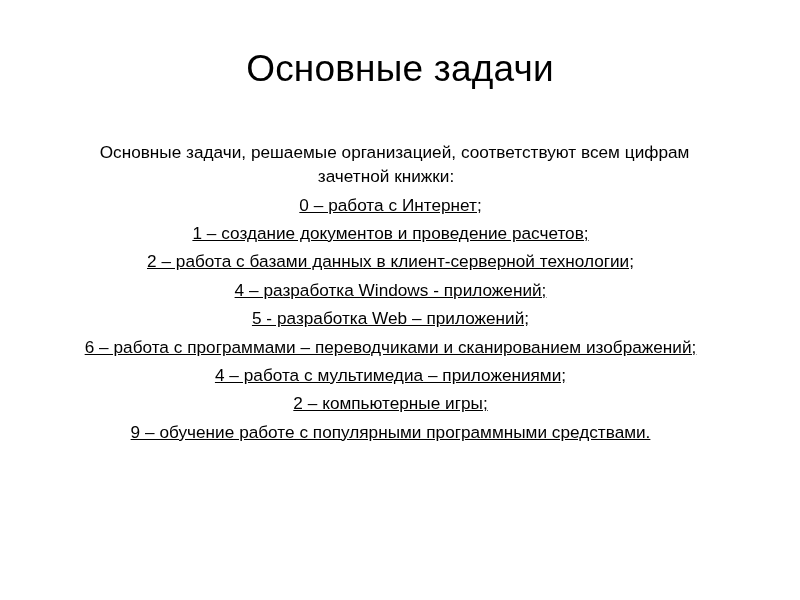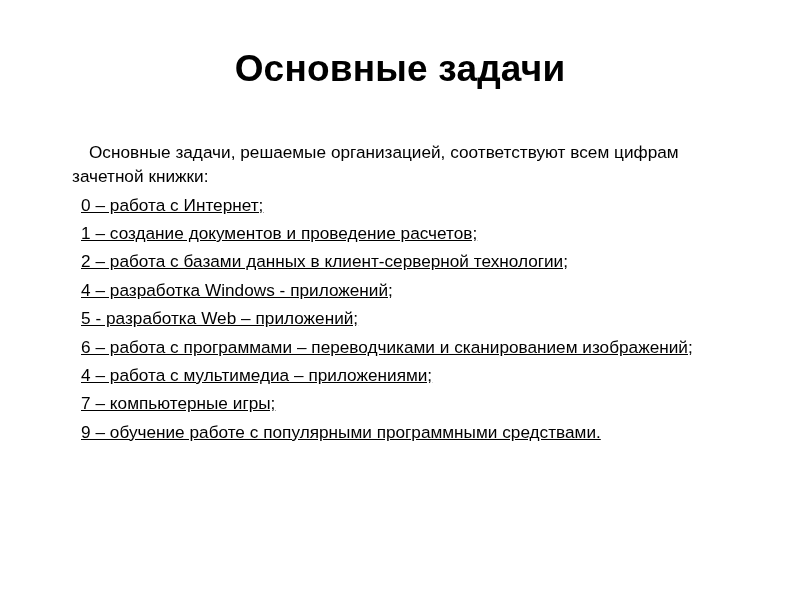--- a/index.html
+++ b/index.html
@@ -25,40 +25,40 @@
   }
 
   .slide-title {
     position: absolute;
     left: 0;
     top: 46px;
     width: 800px;
     text-align: center;
     font-size: 37px;
     line-height: 46px;
-    font-weight: 700;
+    font-weight: 400;
     color: #000000;
     letter-spacing: 0.2px;
     white-space: nowrap;
   }
 
   .slide-body {
     position: absolute;
     left: 72px;
     top: 140px;
     width: 628px;
   }
 
   .body-para {
     margin: 0;
     font-size: 17.2px;
     line-height: 24.2px;
     text-indent: 17px;
     color: #000000;
-    text-align: left;
+    text-align: center;
     word-spacing: 0.1px;
   }
 
   .body-para + .body-para {
     margin-top: 4.2px;
   }
 
   .task-item {
     text-indent: 9px;
     text-decoration: underline;
@@ -83,18 +83,18 @@
 
 
     <p class="body-para task-item">4 – разработка Windows - приложений;</p>
 
     <p class="body-para task-item">5 - разработка Web – приложений;</p>
 
     <p class="body-para task-item">6 – работа с программами – переводчиками и сканированием изображений;</p>
 
     <p class="body-para task-item">4 – работа с мультимедиа – приложениями;</p>
 
-    <p class="body-para task-item">7 – компьютерные игры;</p>
+    <p class="body-para task-item">2 – компьютерные игры;</p>
 
     <p class="body-para task-item">9 – обучение работе с популярными программными средствами.</p>
 
   </div>
 </div>
 
 </body></html>

